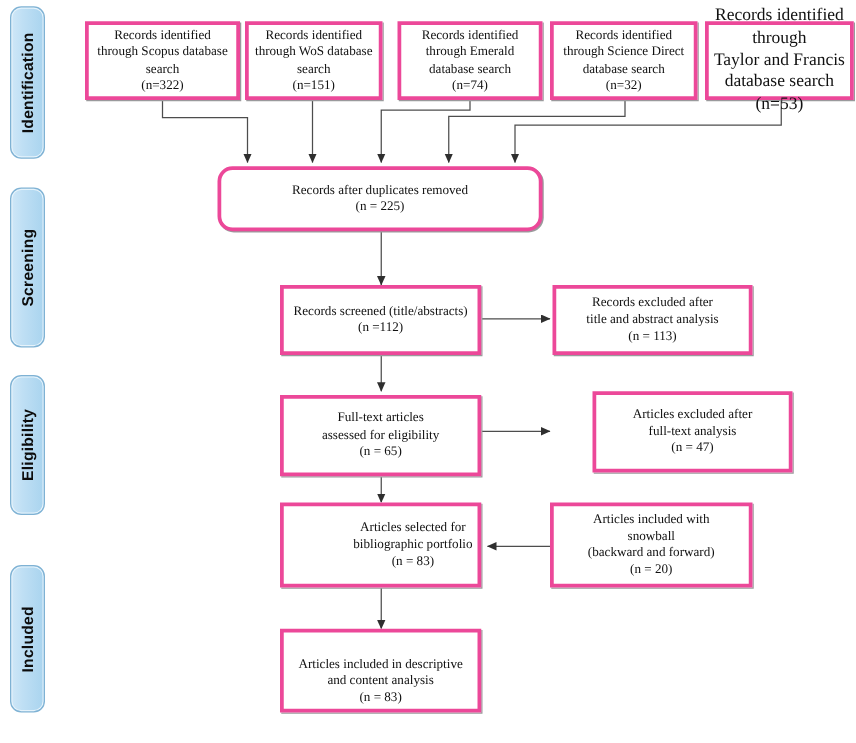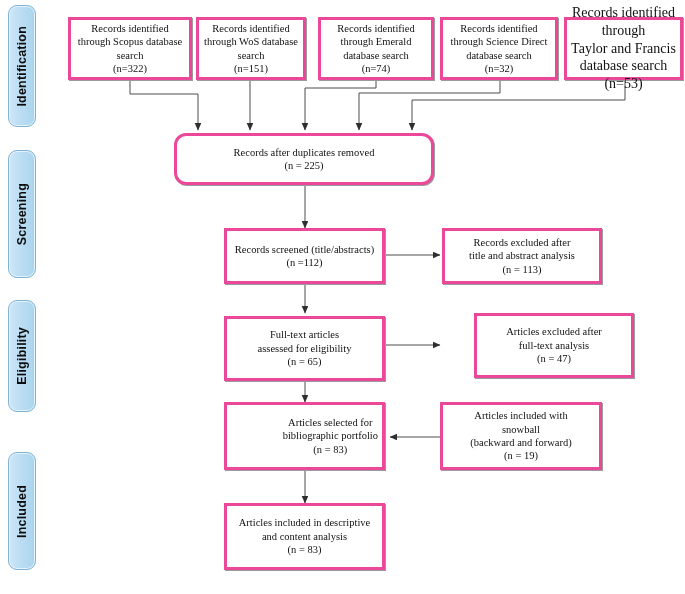--- a/index.html
+++ b/index.html
@@ -186,22 +186,22 @@
 
   <div class="flow-box" style="left:224px; top:402px; width:161px; height:68px;justify-content:flex-end;">
     <span class="box-text">Articles selected for
 bibliographic portfolio
 (n = 83)</span>
   </div>
   <div class="flow-box" style="left:440px; top:402px; width:162px; height:68px;">
     <span class="box-text">Articles included with
 snowball
 (backward and forward)
-(n = 19)</span>
-  </div>
-
-  <div class="flow-box" style="left:224px; top:503px; width:161px; height:67px;">
+(n = 20)</span>
+  </div>
+
+  <div class="flow-box" style="left:224px; top:503px; width:161px; height:67px;align-items:flex-end;">
     <span class="box-text">Articles included in descriptive
 and content analysis
 (n = 83)</span>
   </div>
 
 </div>
 
 </body></html>

